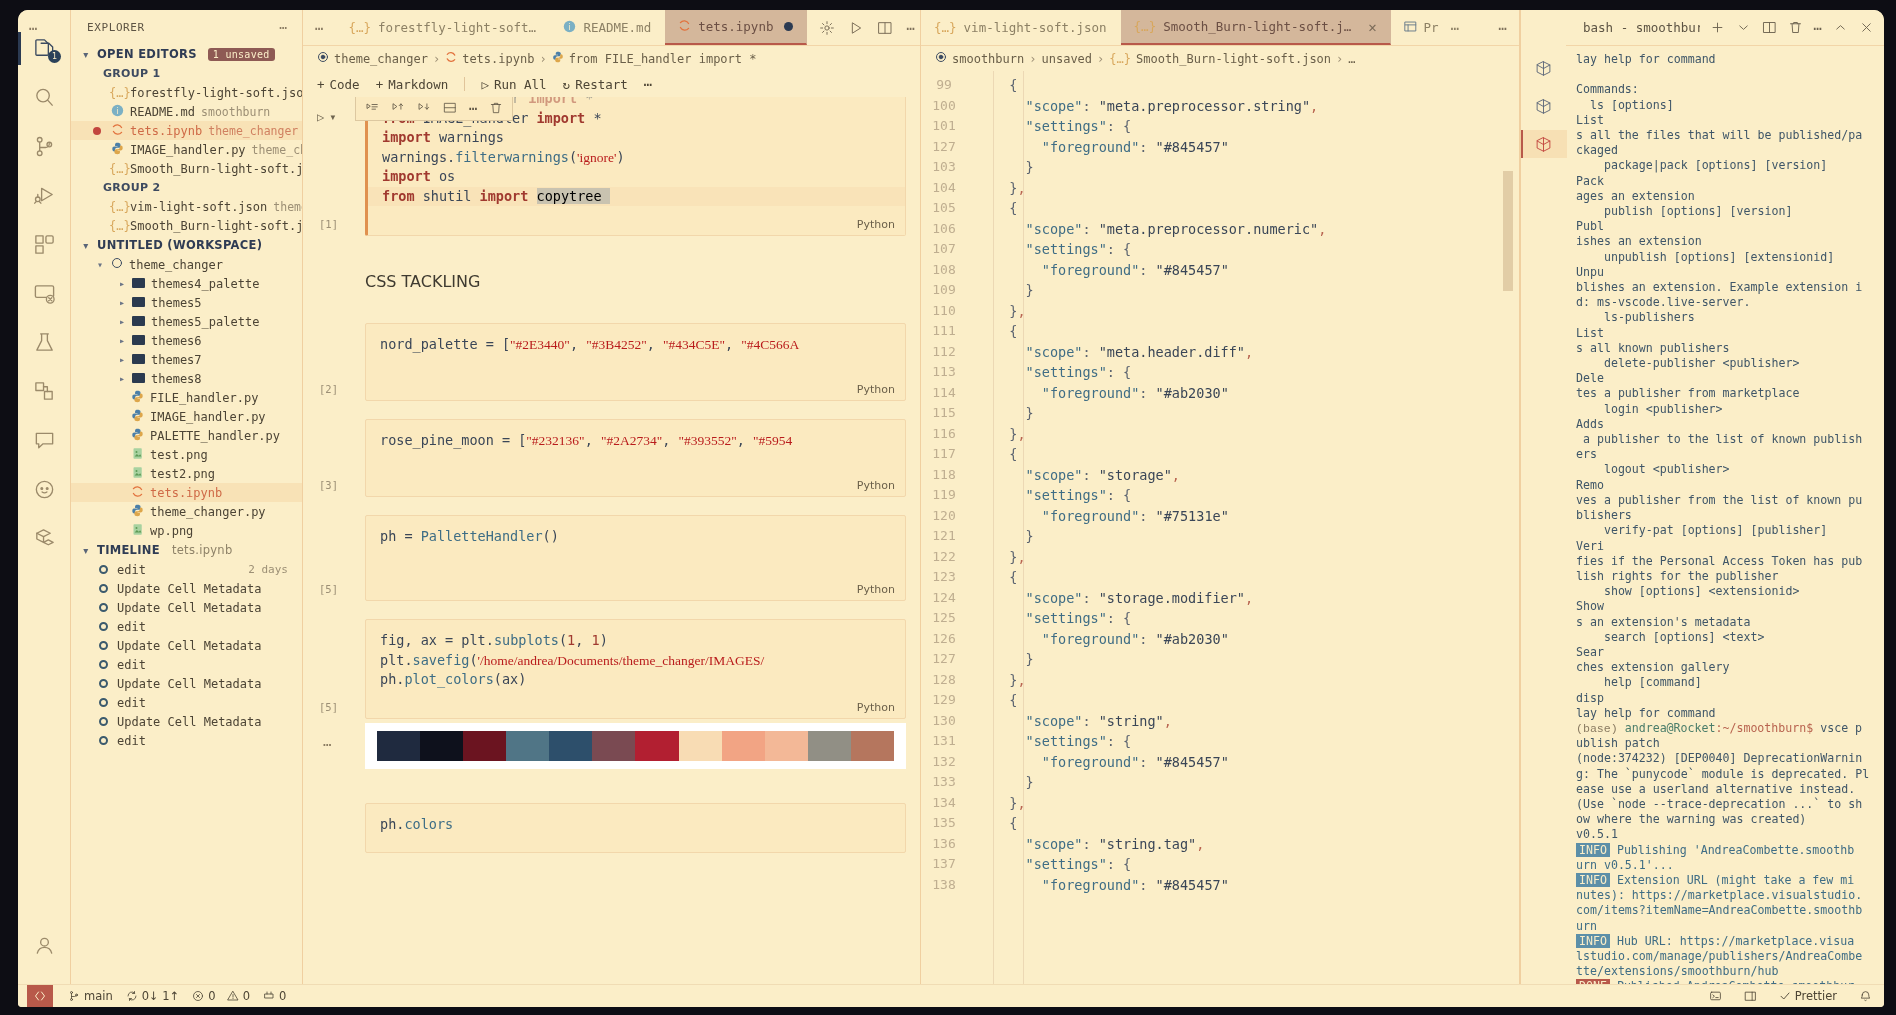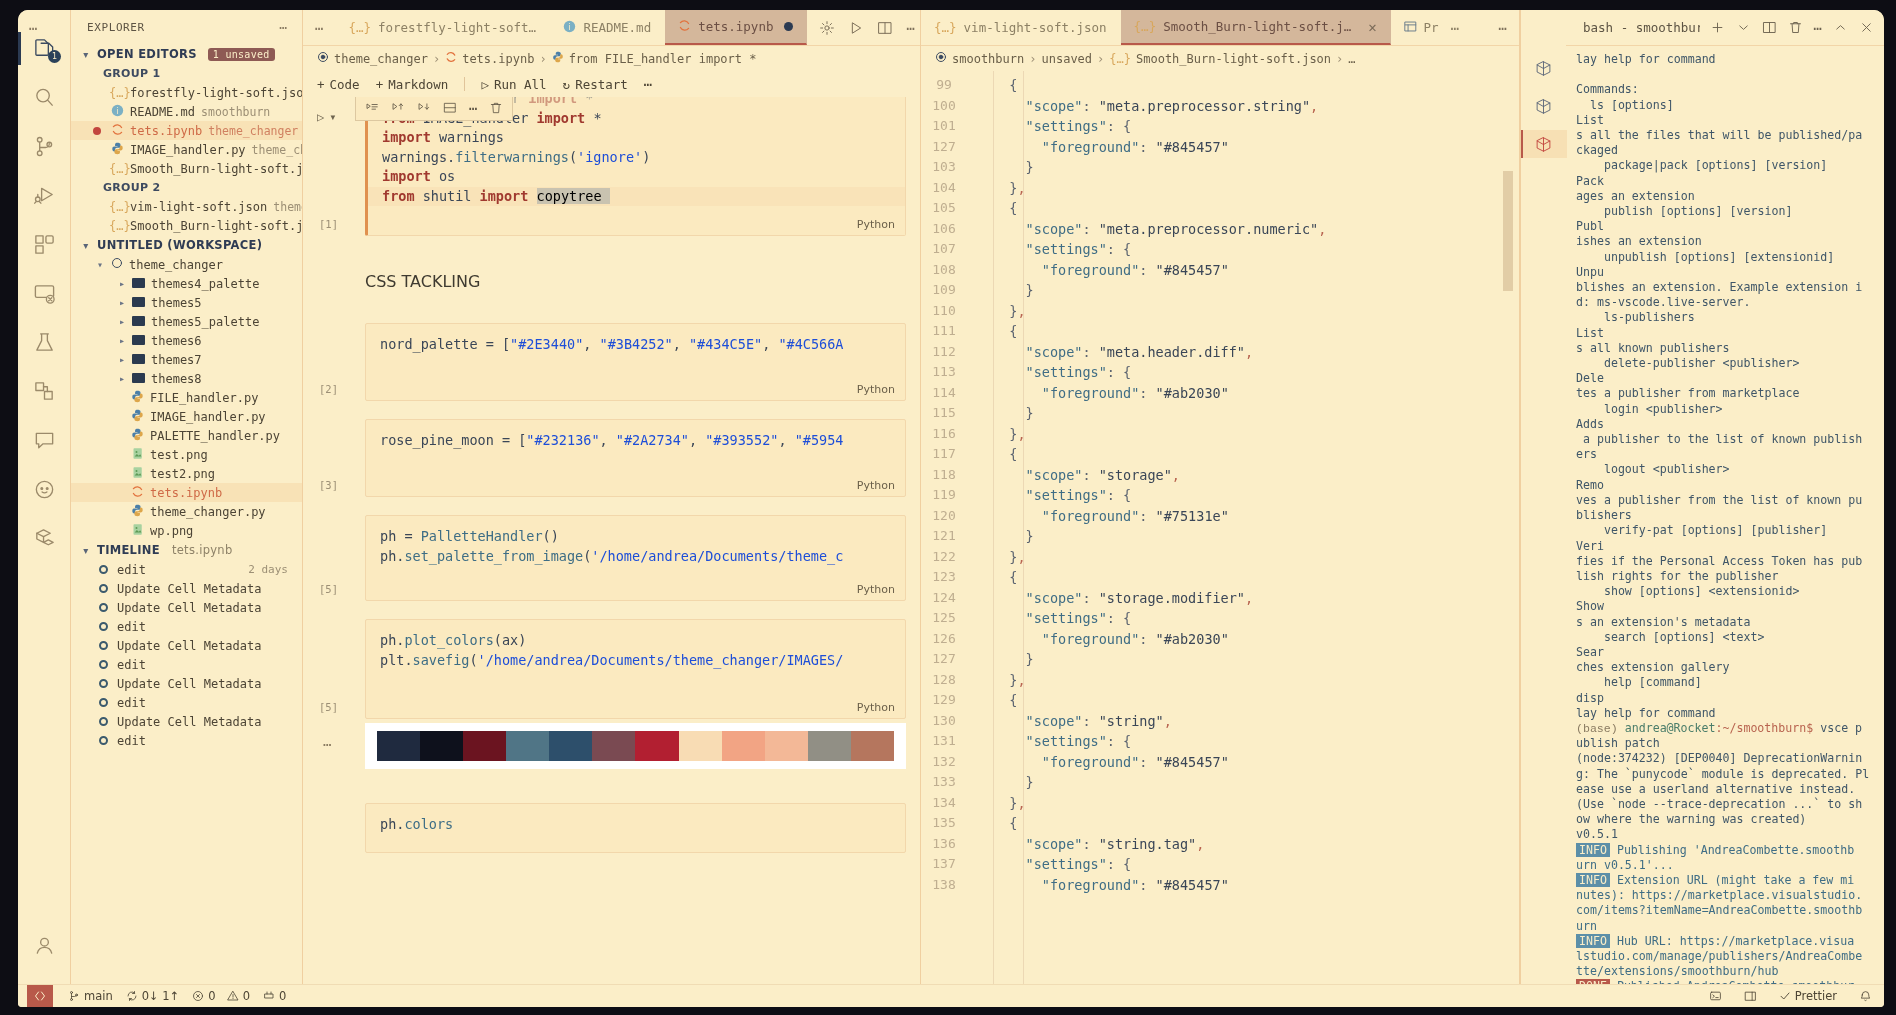--- a/index.html
+++ b/index.html
@@ -161,21 +161,21 @@
   .cell-box {
     flex: 1; background: #fbeac0; border: 1px solid #f2d7ab;
     border-radius: 2px; margin-right: 14px;
     padding: 11px 14px; position: relative; overflow: hidden;
   }
   .cell-active { border-left: 3px solid #e0914f; }
   .code-line { font-size: 13.5px; line-height: 19.5px; white-space: pre; font-family: "DejaVu Sans Mono", monospace; }
   .kw { color: #a0392f; font-weight: bold; }
   .cls { color: #3d6d85; }
   .fn { color: #3d6d85; }
-  .str { color: #1d4ed8; }
+  .str { color: #b91c1c; font-family: Liberation Serif, serif; }
   .num { color: #a0392f; }
   .plain { color: #3a4657; }
   .op { color: #3a4657; }
   .sel-text { background: #c9c3b0; text-align: center; }
   .md-cell { padding: 14px 14px 14px 62px; font-family: "DejaVu Sans", sans-serif; font-size: 16px; color: #3e3a30; }
   .lang-badge { position: absolute; right: 10px; bottom: 4px; font-size: 11px; color: #6a5f49; font-family: "DejaVu Sans", sans-serif;}
   .float-toolbar {
     position: absolute; left: 52px; top: -6px; z-index: 5;
     background: #fbeac0; border: 1px solid #ddc8a0;
     height: 27px; display: flex; align-items: center; gap: 12px;
@@ -695,32 +695,32 @@
               <span class="lang-badge">Python</span>
             </div>
           </div>
 
           <div class="cell" style="height:86px; margin-top:18px;">
             <div class="cell-gutter">
               <span class="exec-count" style="bottom:6px">[5]</span>
             </div>
             <div class="cell-box">
               <div class="code-line"><span class="plain">ph</span> <span class="op">=</span> <span class="cls">PalletteHandler</span><span class="op">()</span></div>
-              <div class="code-line"><span class="plain">ph</span><span class="op">.</span><span class="fn">set_palette_from_image</span><span class="op">(</span><span class="str">'/home/andrea/Documents/theme_c</span></div>
               <span class="lang-badge">Python</span>
             </div>
           </div>
 
           <div class="cell" style="height:100px; margin-top:18px;">
             <div class="cell-gutter">
               <span class="exec-count" style="bottom:6px">[5]</span>
             </div>
             <div class="cell-box">
+              <div class="code-line"><span class="plain">fig</span><span class="op">,</span> <span class="plain">ax</span> <span class="op">=</span> <span class="plain">plt</span><span class="op">.</span><span class="fn">subplots</span><span class="op">(</span><span class="num">1</span><span class="op">,</span> <span class="num">1</span><span class="op">)</span></div>
+              <div class="code-line"><span class="plain">plt</span><span class="op">.</span><span class="fn">savefig</span><span class="op">(</span><span class="str">'/home/andrea/Documents/theme_changer/IMAGES/</span></div>
               <div class="code-line"><span class="plain">ph</span><span class="op">.</span><span class="fn">plot_colors</span><span class="op">(</span><span class="plain">ax</span><span class="op">)</span></div>
-              <div class="code-line"><span class="plain">plt</span><span class="op">.</span><span class="fn">savefig</span><span class="op">(</span><span class="str">'/home/andrea/Documents/theme_changer/IMAGES/</span></div>
               <span class="lang-badge">Python</span>
             </div>
           </div>
 
           <div style="position:relative; height:58px">
             <span class="out-dots">…</span>
             <div class="swatch-wrap" id="swatches">
                   <div class="swatch" style="background: rgb(31, 42, 63);"></div>
                   <div class="swatch" style="background: rgb(14, 17, 28);"></div>
                   <div class="swatch" style="background: rgb(107, 20, 32);"></div>

